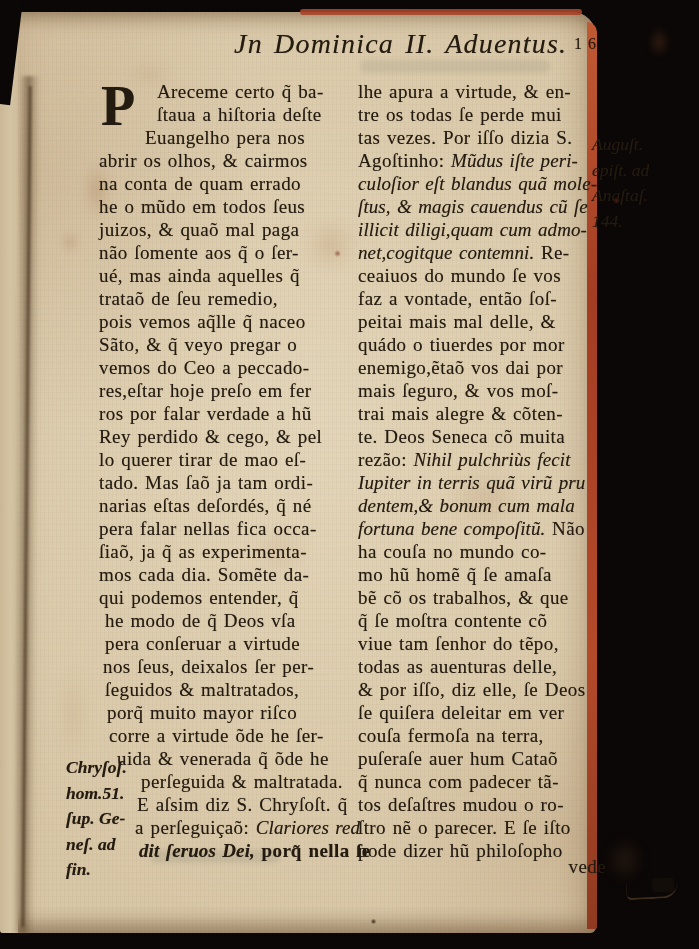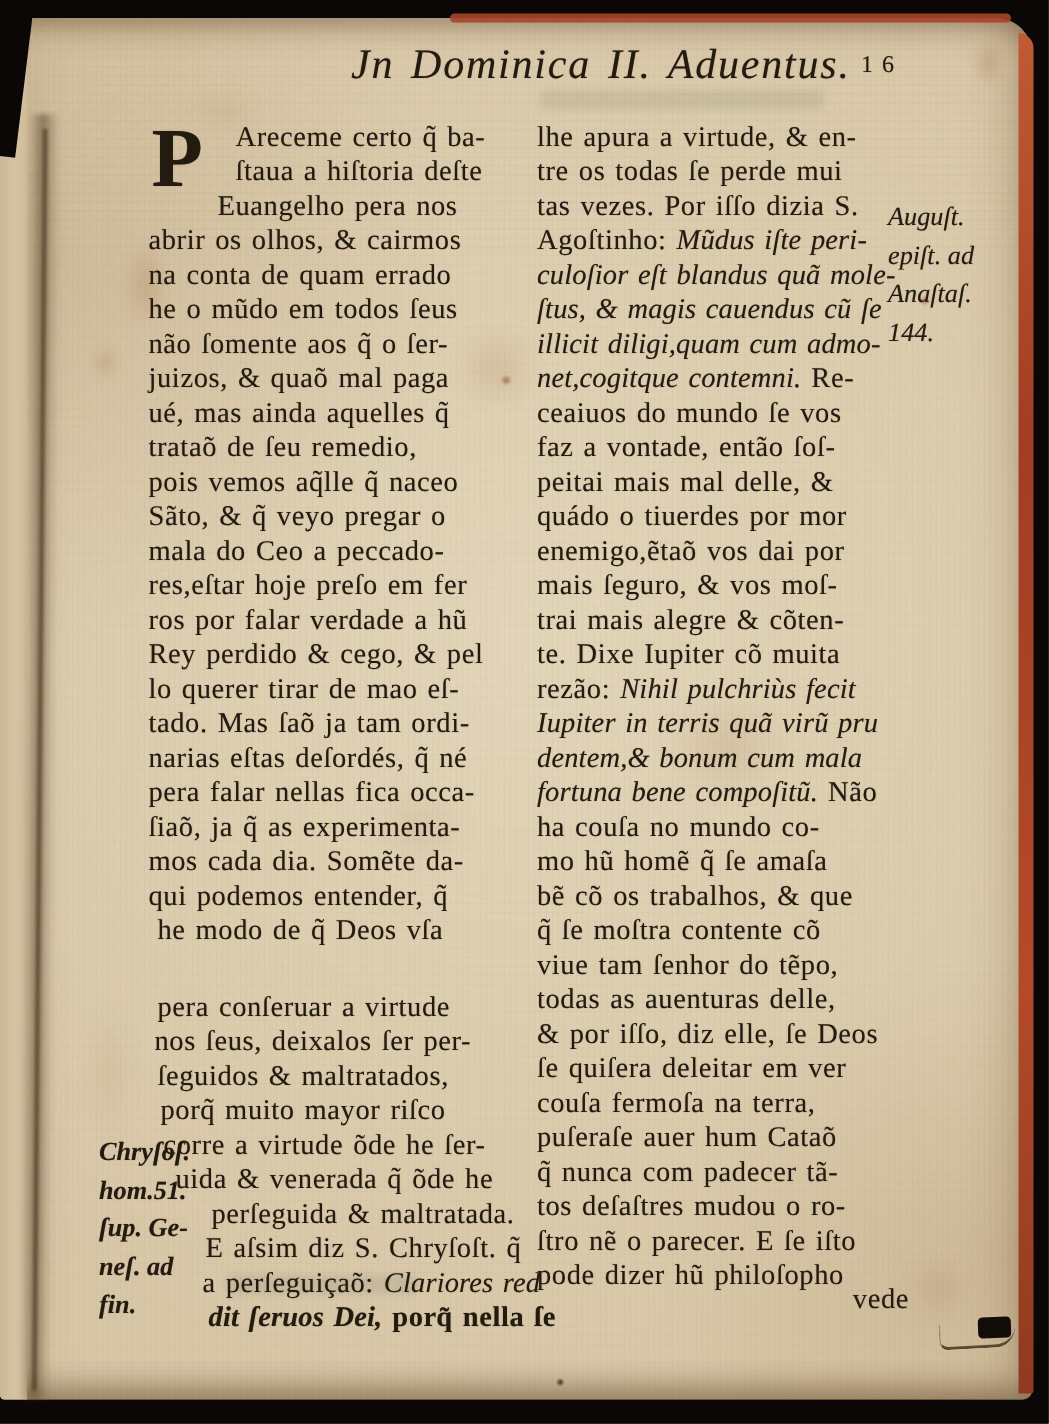--- a/index.html
+++ b/index.html
@@ -3,21 +3,21 @@
 <meta charset="utf-8">
 <style>
   html,body{margin:0;padding:0;background:#000;}
   .stage{
     position:relative;width:699px;height:949px;overflow:hidden;
     background:#0b0706;
     font-family:"Liberation Serif","DejaVu Serif",serif;
     color:var(--ink,#241b10);
   }
   .page{
-    position:absolute;left:0;top:12px;width:688px;height:921px;
+    position:absolute;left:0;top:12px;width:596px;height:921px;
     background:var(--paper,#d8c7a7);
     border-radius:3px 24px 6px 3px;
     box-shadow:
       inset 0 -9px 16px rgba(70,46,22,.32),
       inset 0 8px 12px rgba(70,46,22,.20),
       inset -18px 0 26px rgba(95,60,28,.22),
       inset 20px 0 30px rgba(95,60,28,.12);
   }
   .page::before{ 
     content:"";position:absolute;inset:0;border-radius:inherit;pointer-events:none;
@@ -109,39 +109,39 @@
 
     <div class="drop-cap ink">P</div>
 
     <div class="col col-left ink">
         <div class="tline" style="padding-left: 58px;"><span>Areceme certo q̃ ba-</span></div>
         <div class="tline" style="padding-left: 58px;"><span>ſtaua a hiſtoria deſte</span></div>
         <div class="tline" style="padding-left: 46px;"><span>Euangelho pera nos</span></div>
         <div class="tline"><span>abrir os olhos, &amp; cairmos</span></div>
         <div class="tline"><span>na conta de quam errado</span></div>
         <div class="tline"><span>he o mũdo em todos ſeus</span></div>
+        <div class="tline"><span>juizos, &amp; quaõ mal paga</span></div>
         <div class="tline"><span>não ſomente aos q̃ o ſer-</span></div>
-        <div class="tline"><span>juizos, &amp; quaõ mal paga</span></div>
         <div class="tline"><span>ué, mas ainda aquelles q̃</span></div>
         <div class="tline"><span>trataõ de ſeu remedio,</span></div>
         <div class="tline"><span>pois vemos aq̃lle q̃ naceo</span></div>
         <div class="tline"><span>Sãto, &amp; q̃ veyo pregar o</span></div>
-        <div class="tline"><span>mala do Ceo a peccado-</span></div>
+        <div class="tline"><span>vemos do Ceo a peccado-</span></div>
         <div class="tline"><span>res,eſtar hoje preſo em fer</span></div>
         <div class="tline"><span>ros por falar verdade a hũ</span></div>
         <div class="tline"><span>Rey perdido &amp; cego, &amp; pel</span></div>
         <div class="tline"><span>lo querer tirar de mao eſ-</span></div>
         <div class="tline"><span>tado. Mas ſaõ ja tam ordi-</span></div>
         <div class="tline"><span>narias eſtas deſordés, q̃ né</span></div>
         <div class="tline"><span>pera falar nellas fica occa-</span></div>
         <div class="tline"><span>ſiaõ, ja q̃ as experimenta-</span></div>
         <div class="tline"><span>mos cada dia. Somẽte da-</span></div>
         <div class="tline"><span>qui podemos entender, q̃</span></div>
         <div class="tline" style="padding-left: 6px;"><span>he modo de q̃ Deos vſa</span></div>
-        <div class="tline" style="padding-left: 6px; margin-top: 28px;"><span>pera conſeruar a virtude</span></div>
+        <div class="tline" style="padding-left: 6px;"><span>pera conſeruar a virtude</span></div>
         <div class="tline" style="padding-left: 4px;"><span>nos ſeus, deixalos ſer per-</span></div>
         <div class="tline" style="padding-left: 6px;"><span>ſeguidos &amp; maltratados,</span></div>
         <div class="tline" style="padding-left: 8px;"><span>porq̃ muito mayor riſco</span></div>
         <div class="tline" style="padding-left: 10px;"><span>corre a virtude õde he ſer-</span></div>
         <div class="tline" style="padding-left: 18px;"><span>uida &amp; venerada q̃ õde he</span></div>
         <div class="tline" style="padding-left: 42px;"><span>perſeguida &amp; maltratada.</span></div>
         <div class="tline" style="padding-left: 38px;"><span>E aſsim diz S. Chryſoſt. q̃</span></div>
         <div class="tline" style="padding-left: 36px;"><span>a perſeguiçaõ: </span><span class="it">Clariores red</span></div>
         <div class="tline" style="padding-left: 40px; font-weight: bold;"><span class="it">dit ſeruos Dei,</span><span> porq̃ nella ſe</span></div>
       </div>
@@ -154,21 +154,21 @@
         <div class="tline"><span class="it">ſtus, &amp; magis cauendus cũ ſe</span></div>
         <div class="tline"><span class="it">illicit diligi,quam cum admo-</span></div>
         <div class="tline"><span class="it">net,cogitque contemni.</span><span> Re-</span></div>
         <div class="tline"><span>ceaiuos do mundo ſe vos</span></div>
         <div class="tline"><span>faz a vontade, então ſoſ-</span></div>
         <div class="tline"><span>peitai mais mal delle, &amp;</span></div>
         <div class="tline"><span>quádo o tiuerdes por mor</span></div>
         <div class="tline"><span>enemigo,ẽtaõ vos dai por</span></div>
         <div class="tline"><span>mais ſeguro, &amp; vos moſ-</span></div>
         <div class="tline"><span>trai mais alegre &amp; cõten-</span></div>
-        <div class="tline"><span>te. Dixe Iupiter cõ muita</span></div>
+        <div class="tline"><span>te. Deos Seneca cõ muita</span></div>
         <div class="tline"><span>rezão: </span><span class="it">Nihil pulchriùs fecit</span></div>
         <div class="tline"><span class="it">Iupiter in terris quã virũ pru</span></div>
         <div class="tline"><span class="it">dentem,&amp; bonum cum mala</span></div>
         <div class="tline"><span class="it">fortuna bene compoſitũ.</span><span> Não</span></div>
         <div class="tline"><span>ha couſa no mundo co-</span></div>
         <div class="tline"><span>mo hũ homẽ q̃ ſe amaſa</span></div>
         <div class="tline"><span>bẽ cõ os trabalhos, &amp; que</span></div>
         <div class="tline"><span>q̃ ſe moſtra contente cõ</span></div>
         <div class="tline"><span>viue tam ſenhor do tẽpo,</span></div>
         <div class="tline"><span>todas as auenturas delle,</span></div>

